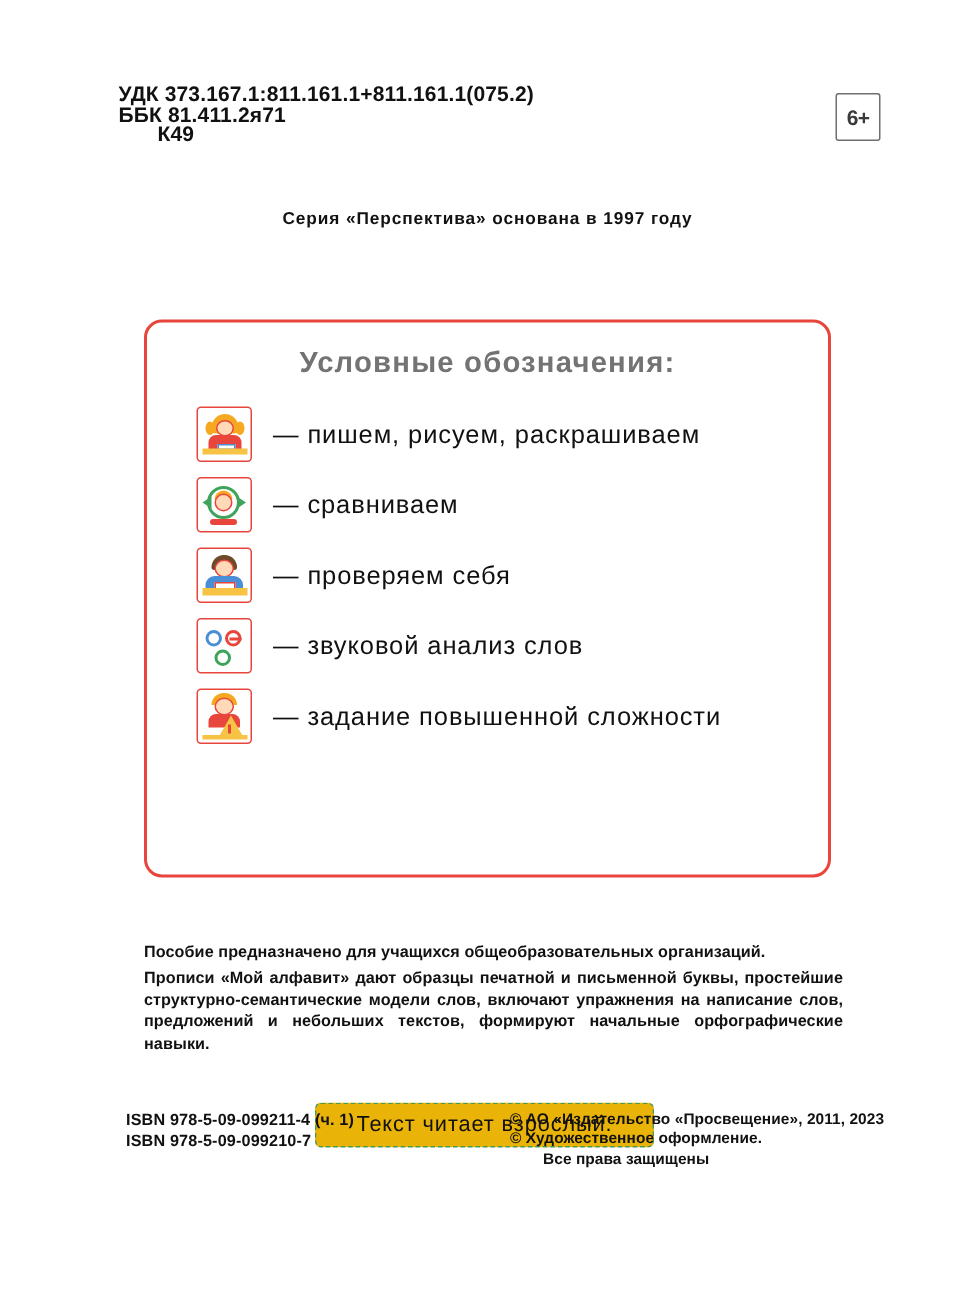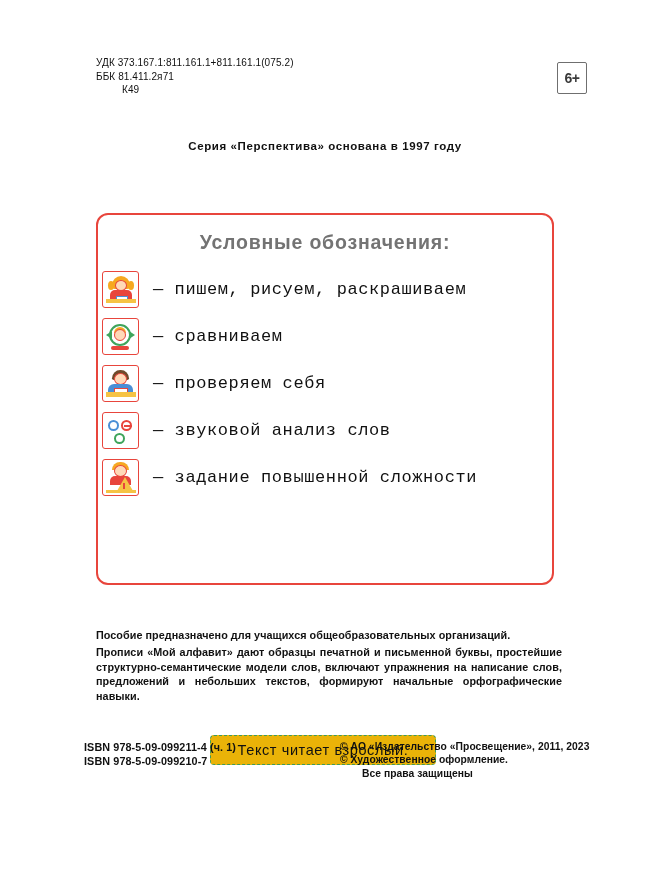--- a/index.html
+++ b/index.html
@@ -16,25 +16,25 @@
     overflow: hidden;
   }
   .page {
     position: absolute;
     inset: 0;
   }
 
   
   .codes {
     position: absolute;
-    left: 96px;
+    left: 79px;
     top: 56px;
-    font-size: 10px;
+    font-size: 14px;
     line-height: 13.5px;
-    font-weight: normal;
+    font-weight: bold;
     letter-spacing: 0.1px;
     color: #111;
   }
   .codes div {
     white-space: pre;
   }
   .code-k49 {
     padding-left: 26px;
   }
 
@@ -84,22 +84,21 @@
   .legend-title {
     text-align: center;
     color: #737373;
     font-size: 19.5px;
     font-weight: bold;
     letter-spacing: 0.8px;
     margin-top: 16px;
   }
   .legend-rows {
     margin-top: 12px;
-    padding-left: 4px;
-    font-family: Liberation Mono, monospace;
+    padding-left: 33px;
   }
   .legend-row {
     display: flex;
     align-items: center;
     height: 47px;
     margin-bottom: 0px;
   }
   .icon-box {
     width: 37px;
     height: 37px;

